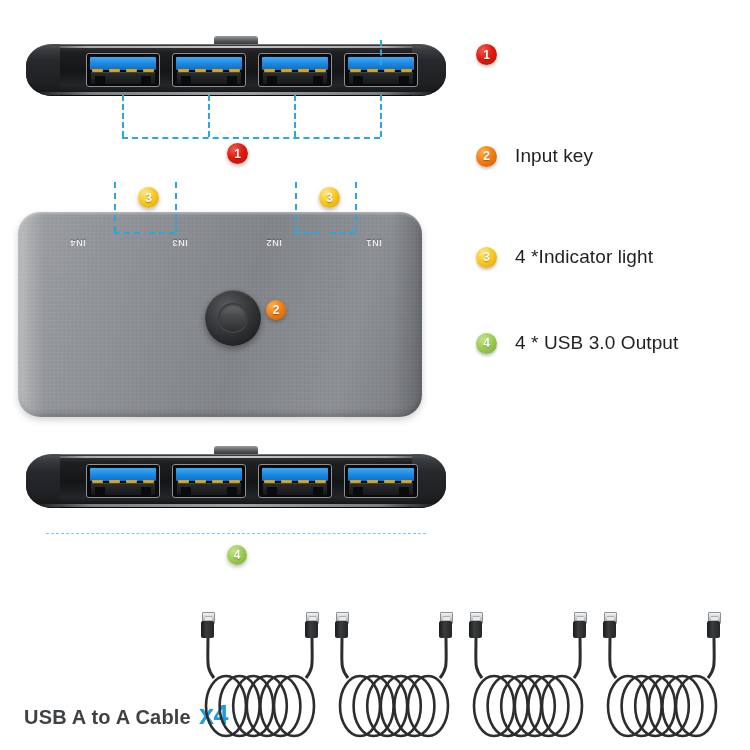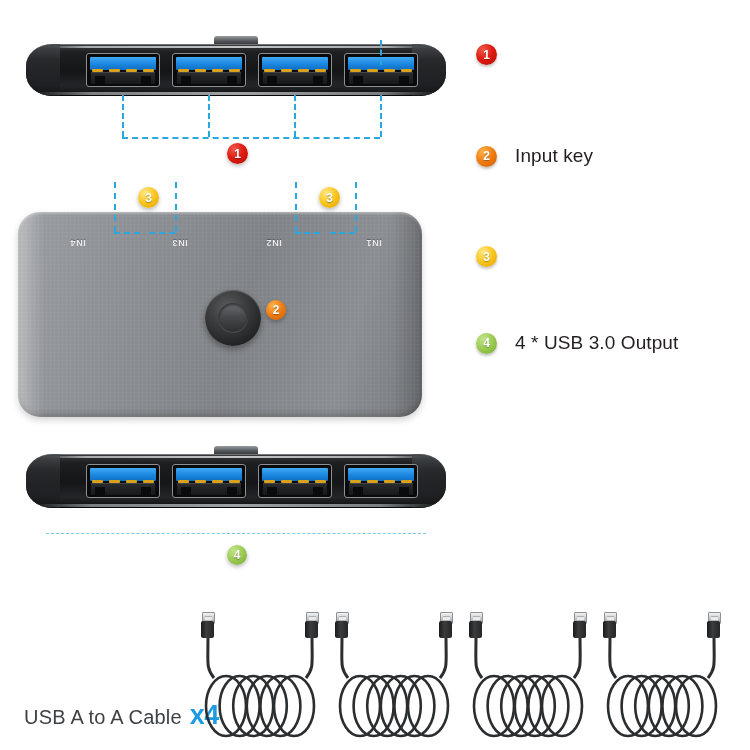--- a/index.html
+++ b/index.html
@@ -163,21 +163,21 @@
   }
   .conn .hood{
     position:absolute;left:0;top:9px;width:13px;height:17px;
     background:linear-gradient(90deg,#1a1b1d 0%,#3a3c3e 42%,#242628 100%);
     border-radius:2px;
   }
   .cable-caption{
     position:absolute;left:24px;top:700px;
     display:flex;align-items:baseline;white-space:nowrap;
   }
-  .cable-caption .t1{font-size:20px;font-weight:normal;color:#3f4245;letter-spacing:.2px;}
+  .cable-caption .t1{font-size:20px;font-weight:bold;color:#3f4245;letter-spacing:.2px;}
   .cable-caption .t2{font-size:27px;font-weight:bold;color:#1e9be0;margin-left:8px;letter-spacing:-.5px;}
 </style>
 </head>
 <body>
 
 <div id="stage">
 
   <div class="edge" id="edge-top" style="left:26px;top:36px;width:420px;height:60px;">
     <div class="notch" style="top:0;"></div>
     <div class="shell" style="top:8px;height:52px;">
@@ -287,20 +287,21 @@
   <div class="legend">
     <div class="legend-row" style="top:0px;">
       <span class="legend-dot" style="background:radial-gradient(circle at 34% 28%, #f05a4e 0%, #e01b10 45%, #b50d06 100%);">1</span>
     </div>
     <div class="legend-row" style="top:101px;">
       <span class="legend-dot" style="background:radial-gradient(circle at 34% 28%, #fdb24a 0%, #f07c12 48%, #cf5c00 100%);">2</span>
       <span class="legend-label">Input key</span>
     </div>
     <div class="legend-row" style="top:202px;">
       <span class="legend-dot" style="background:radial-gradient(circle at 34% 28%, #ffe788 0%, #f9c620 48%, #e0a200 100%);">3</span>
+      <span class="legend-label">4 *Indicator light</span>
     </div>
     <div class="legend-row" style="top:288px;">
       <span class="legend-dot" style="background:radial-gradient(circle at 34% 28%, #c2e38a 0%, #9ccb54 48%, #77aa30 100%);">4</span>
       <span class="legend-label">4 * USB 3.0 Output</span>
     </div>
   </div>
 
   <div class="cable-caption">
     <span class="t1">USB A to A Cable</span>
     <span class="t2">x4</span>

